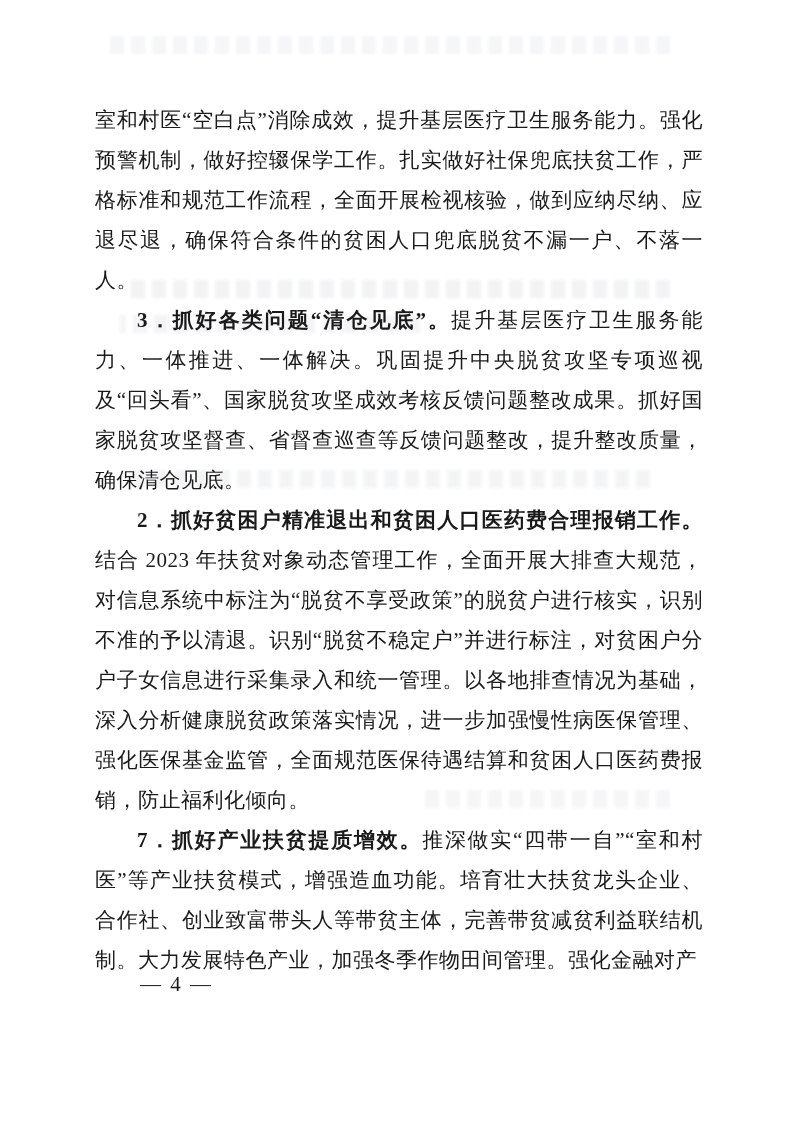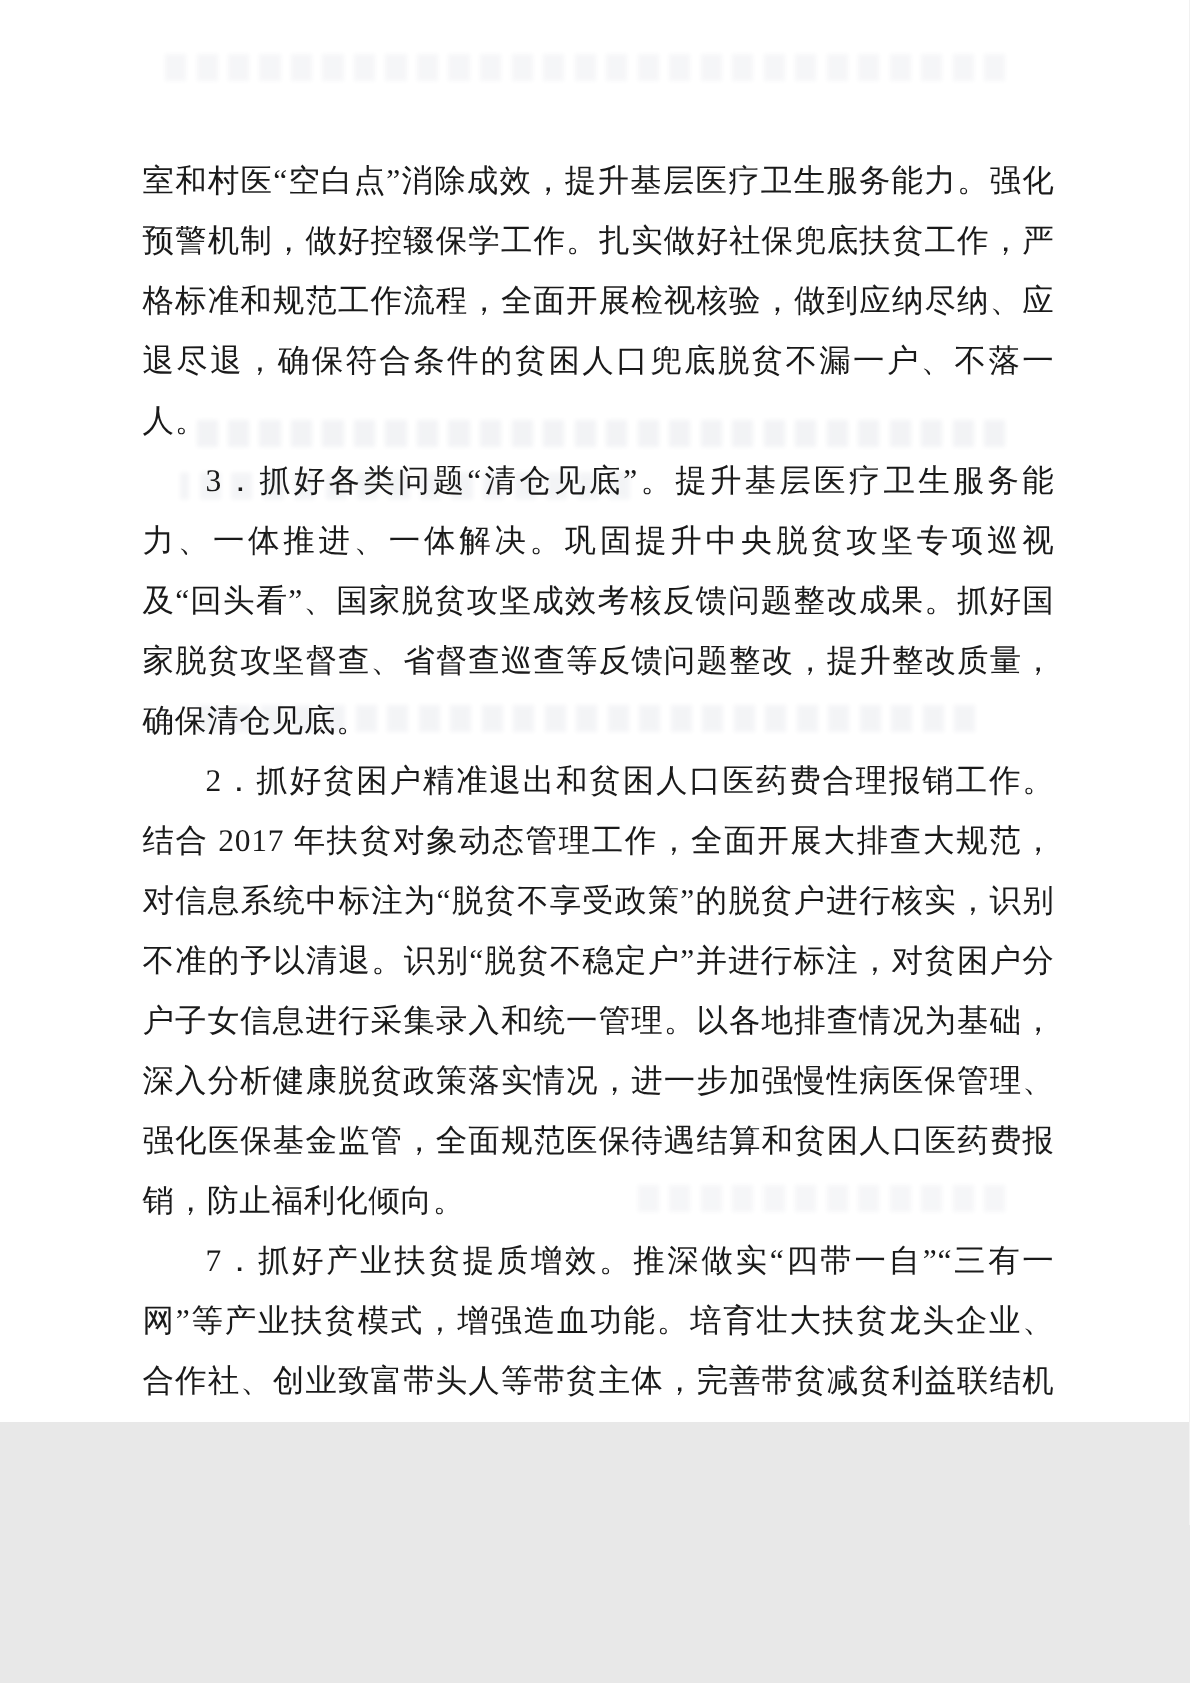--- a/index.html
+++ b/index.html
@@ -5,21 +5,21 @@
   * { margin: 0; padding: 0; box-sizing: border-box; }
 
   html, body {
     background: #e8e8e8;
     font-family: "Liberation Serif", "DejaVu Serif", serif;
   }
 
   .page {
     position: relative;
     width: 793px;
-    height: 948px;
+    height: 1122px;
     margin: 0 auto;
     background: #ffffff;
     overflow: hidden;
   }
 
   
   .content {
     position: absolute;
     left: 95px;
     top: 100px;
@@ -33,21 +33,21 @@
   .content p {
     margin: 0;
     letter-spacing: 0.5px;
   }
 
   .content p.indented {
     text-indent: 2em;
   }
 
   .lead {
-    font-weight: normal;
+    font-weight: bold;
     margin-top: 44px;
   }
 
   
   .page-number {
     position: absolute;
     left: 140px;
     top: 972px;
     font-size: 21px;
     color: #1a1a1a;
@@ -84,21 +84,21 @@
   <div class="smudge s3"></div>
   <div class="smudge s4"></div>
   <div class="smudge s5"></div>
 
   <div class="content">
 
     <p><span>室和村医“空白点”消除成效，提升基层医疗卫生服务能力。强化预警机制，做好控辍保学工作。扎实做好社保兜底扶贫工作，严格标准和规范工作流程，全面开展检视核验，做到应纳尽纳、应退尽退，确保符合条件的贫困人口兜底脱贫不漏一户、不落一人。</span></p>
 
     <p class="indented"><span class="lead">3．抓好各类问题“清仓见底”。</span><span>提升基层医疗卫生服务能力、一体推进、一体解决。巩固提升中央脱贫攻坚专项巡视及“回头看”、国家脱贫攻坚成效考核反馈问题整改成果。抓好国家脱贫攻坚督查、省督查巡查等反馈问题整改，提升整改质量，确保清仓见底。</span></p>
 
-    <p class="indented"><span class="lead">2．抓好贫困户精准退出和贫困人口医药费合理报销工作。</span><span>结合 2017 年扶贫对象动态管理工作，全面开展大排查大规范，对信息系统中标注为“脱贫不享受政策”的脱贫户进行核实，识别不准的予以清退。识别“脱贫不稳定户”并进行标注，对贫困户分户子女信息进行采集录入和统一管理。以各地排查情况为基础，深入分析健康脱贫政策落实情况，进一步加强慢性病医保管理、强化医保基金监管，全面规范医保待遇结算和贫困人口医药费报销，防止福利化倾向。</span></p>
+    <p class="indented"><span class="lead">2．抓好贫困户精准退出和贫困人口医药费合理报销工作。</span><span>结合 2023 年扶贫对象动态管理工作，全面开展大排查大规范，对信息系统中标注为“脱贫不享受政策”的脱贫户进行核实，识别不准的予以清退。识别“脱贫不稳定户”并进行标注，对贫困户分户子女信息进行采集录入和统一管理。以各地排查情况为基础，深入分析健康脱贫政策落实情况，进一步加强慢性病医保管理、强化医保基金监管，全面规范医保待遇结算和贫困人口医药费报销，防止福利化倾向。</span></p>
 
-    <p class="indented"><span class="lead">7．抓好产业扶贫提质增效。</span><span>推深做实“四带一自”“三有一网”等产业扶贫模式，增强造血功能。培育壮大扶贫龙头企业、合作社、创业致富带头人等带贫主体，完善带贫减贫利益联结机制。大力发展特色产业，加强冬季作物田间管理。强化金融对产</span></p>
+    <p class="indented"><span class="lead">7．抓好产业扶贫提质增效。</span><span>推深做实“四带一自”“室和村医”等产业扶贫模式，增强造血功能。培育壮大扶贫龙头企业、合作社、创业致富带头人等带贫主体，完善带贫减贫利益联结机制。大力发展特色产业，加强冬季作物田间管理。强化金融对产</span></p>
 
   </div>
 
   <div class="page-number">— 4 —</div>
 
 </div>
 
 </body></html>

